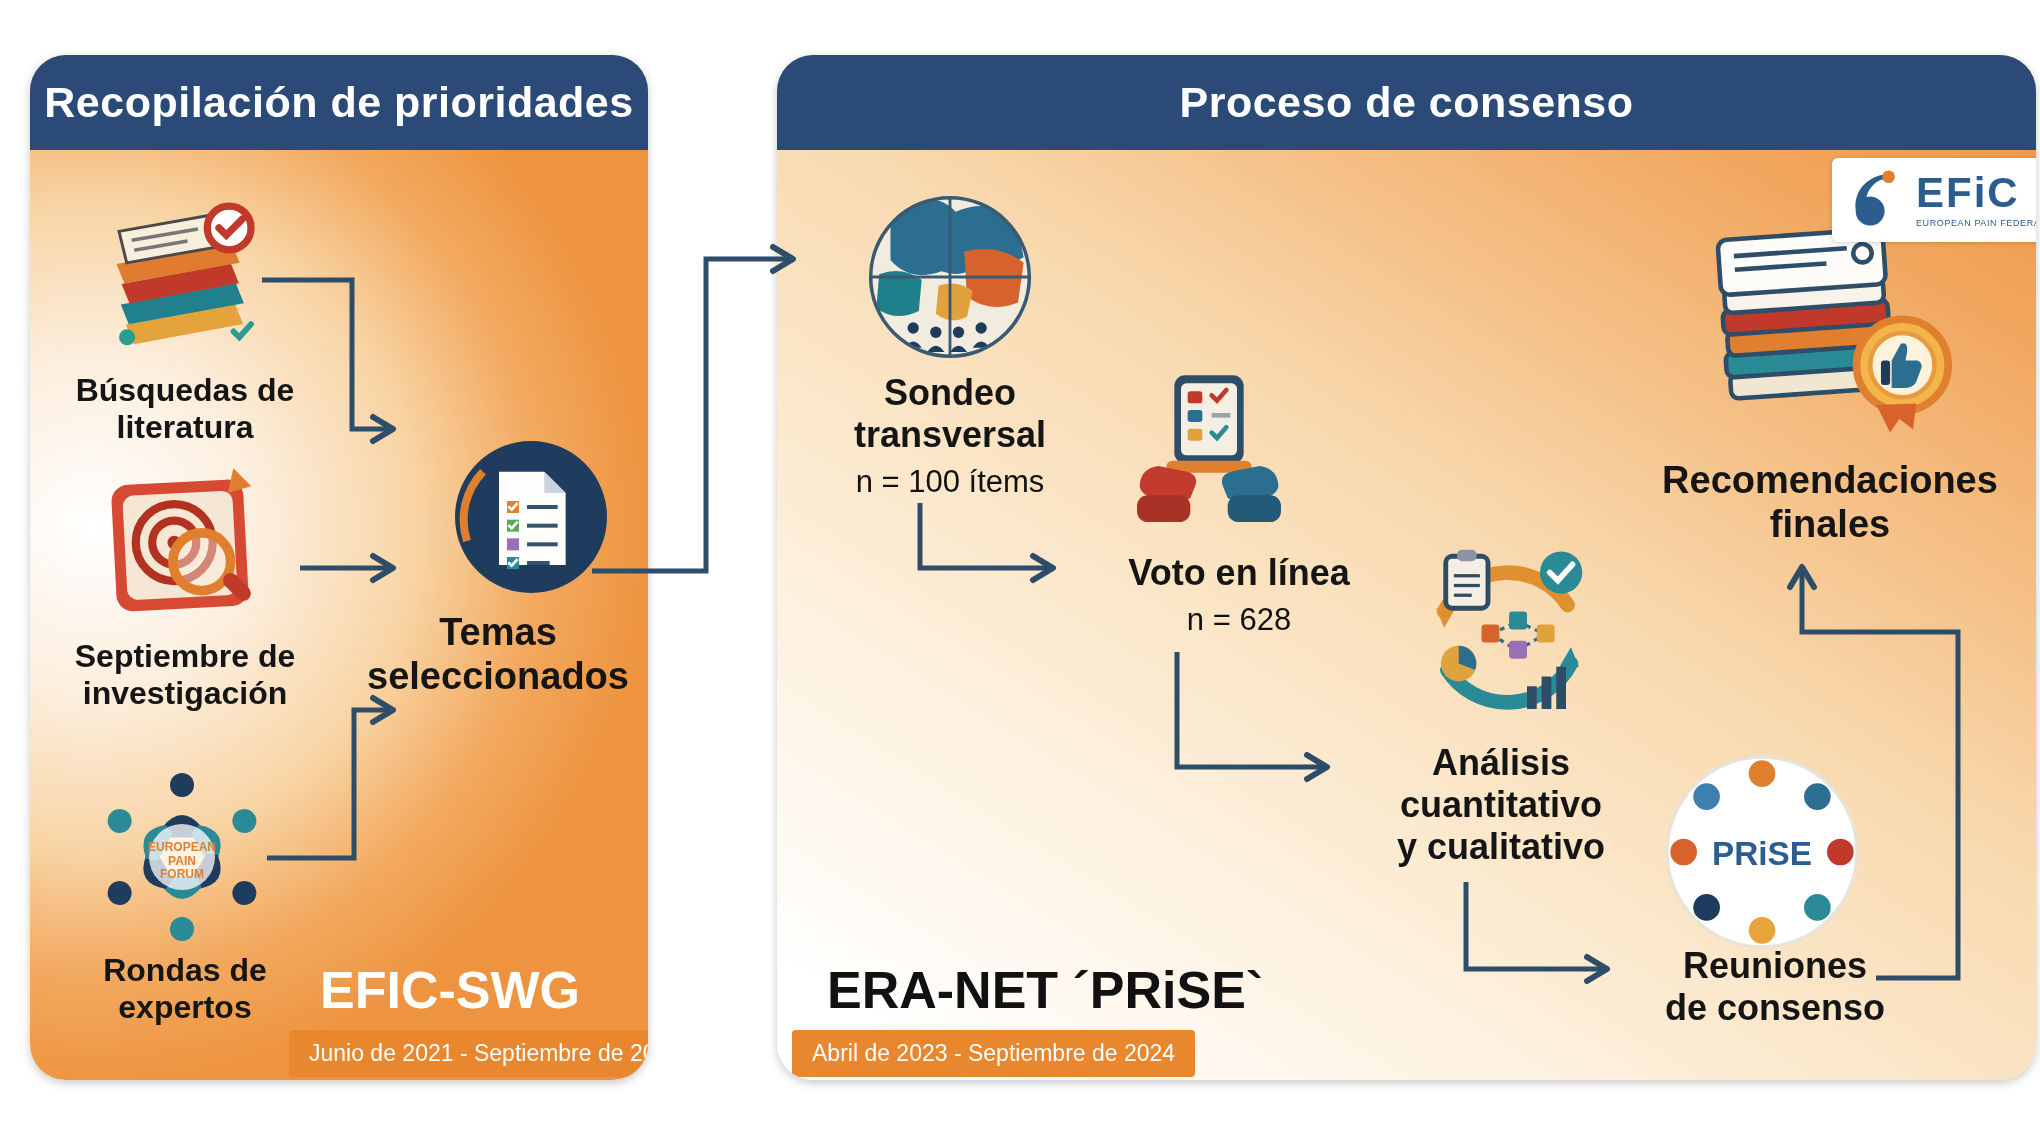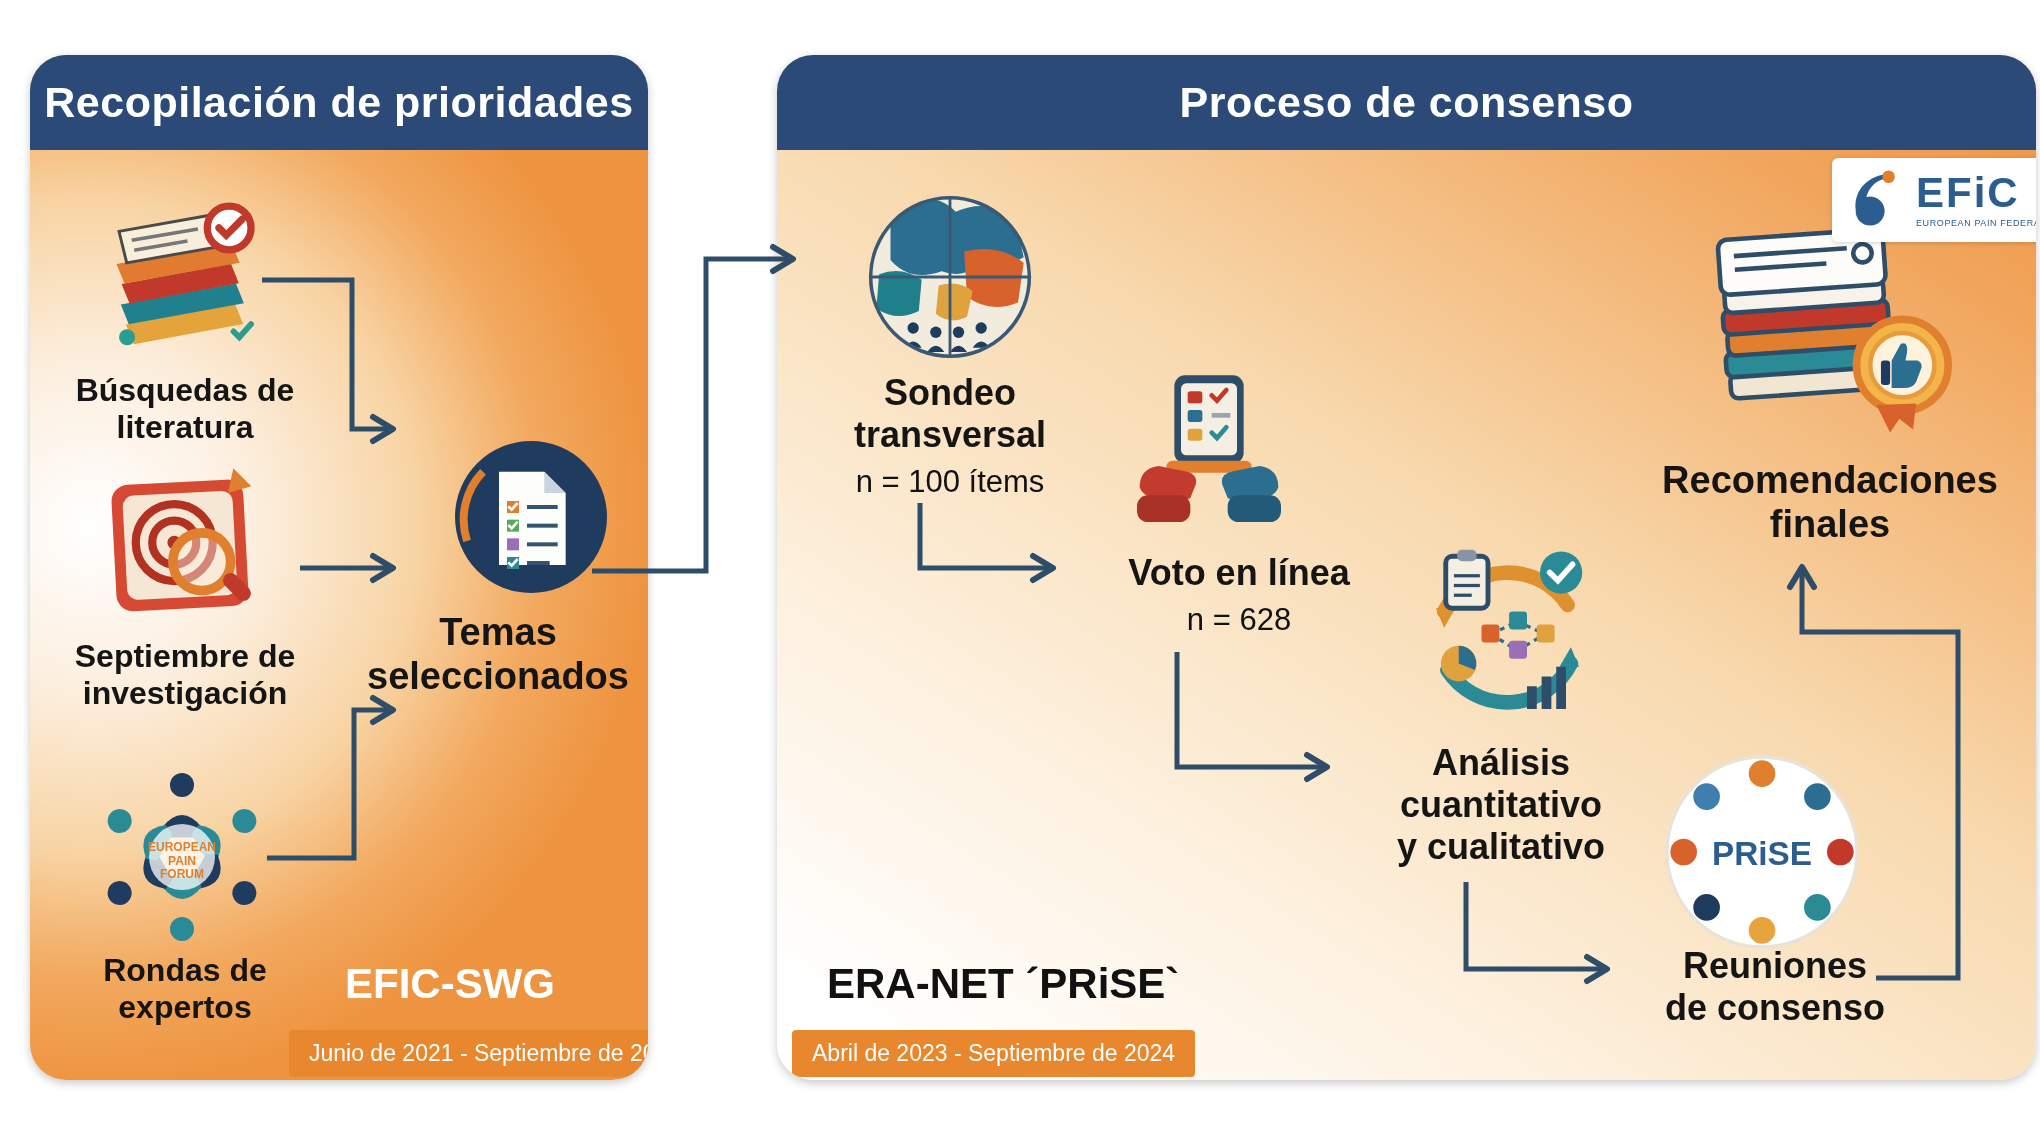--- a/index.html
+++ b/index.html
@@ -42,21 +42,21 @@
   .label {
     font-weight: bold; color: #151515; text-align: center;
     white-space: pre-line; line-height: 1.16;
   }
   .fs34 { font-size: 32px; }
   .fs36 { font-size: 36px; }
   .fs38 { font-size: 38px; }
   .n-value { font-weight: normal; font-size: 31px; color: #111; margin-top: 8px; white-space: nowrap; }
   .step-block { text-align: center; }
 
-  .group-label { font-weight: bold; font-size: 42px; }
+  .group-label { font-weight: bold; font-size: 52px; }
   .group-white { color: #ffffff; text-align: center; }
   .group-dark  { color: #111111; }
 
   .badge {
     position: absolute;
     background: #e8872e; color: #ffffff;
     font-size: 23px; padding: 10px 20px;
     border-radius: 4px; white-space: nowrap;
   }
 

